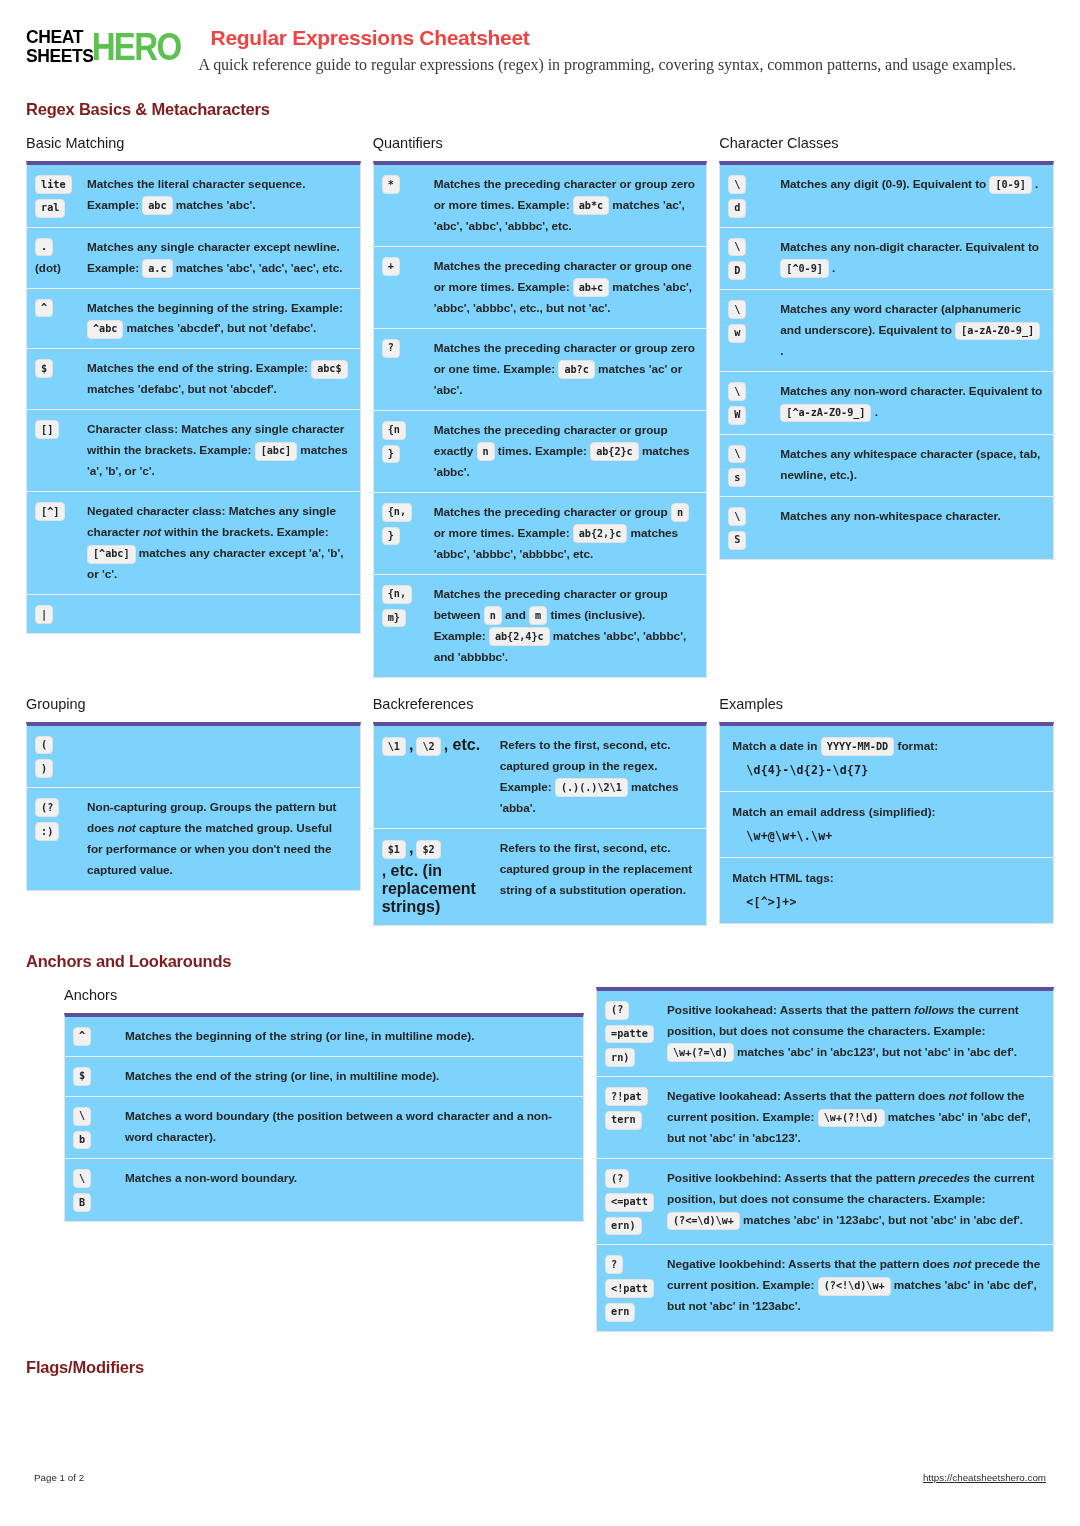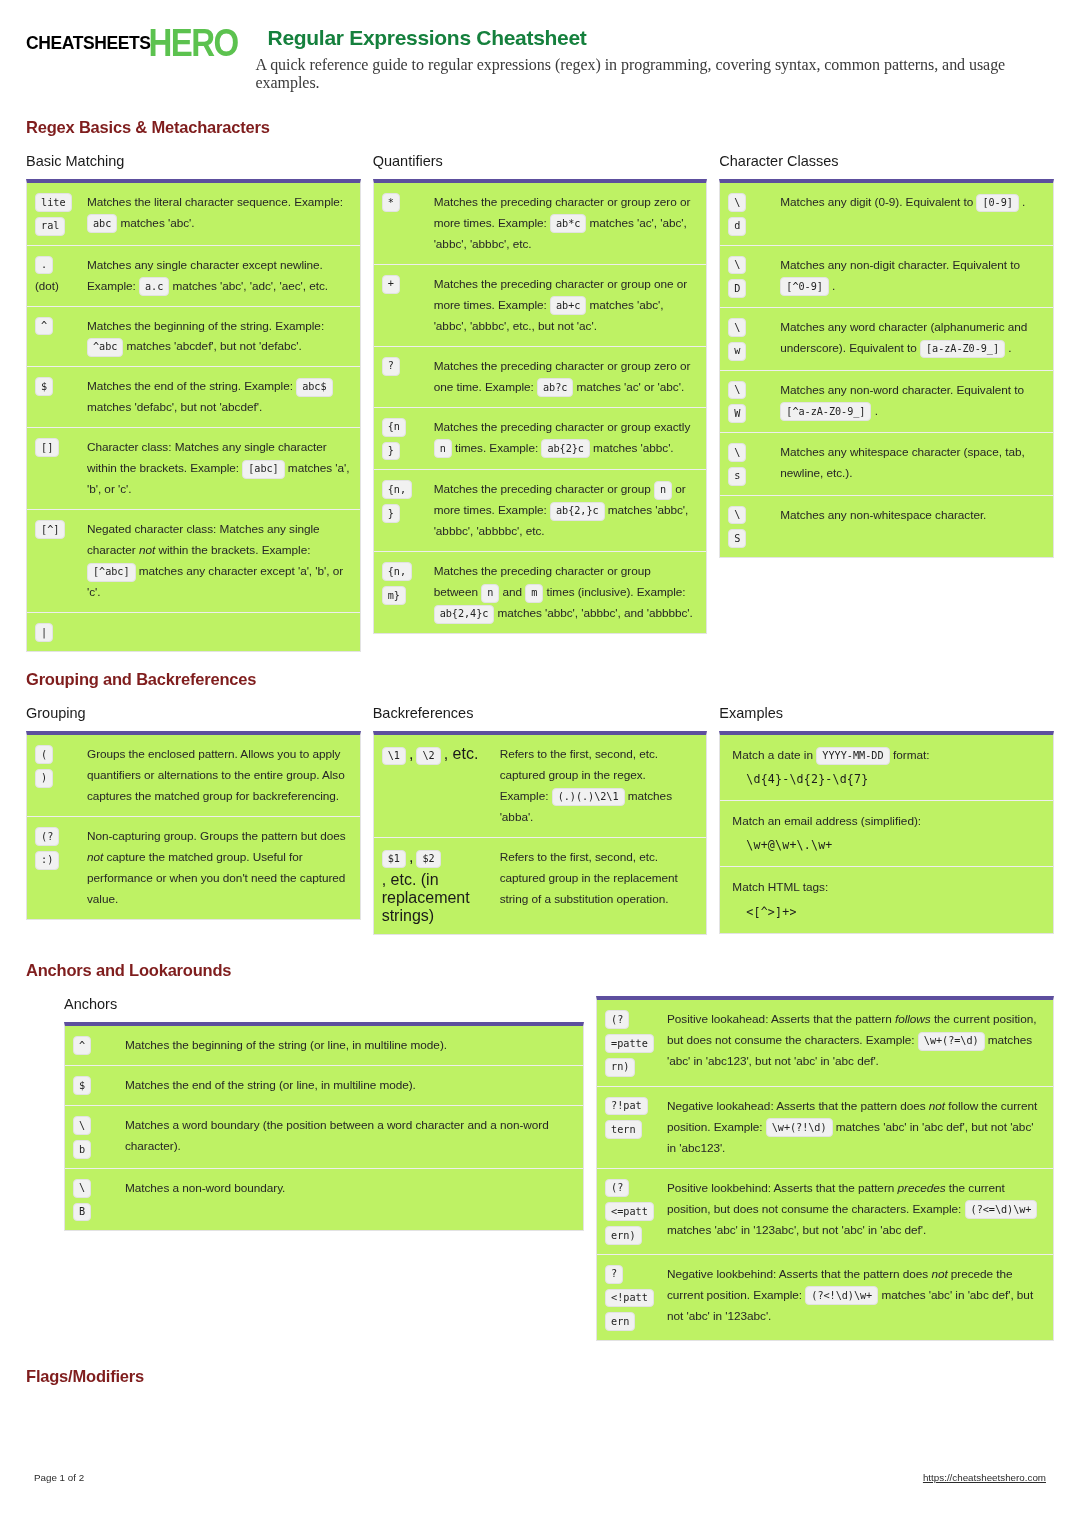--- a/index.html
+++ b/index.html
@@ -15,54 +15,55 @@
   }
   .page { padding: 26px 26px 0 26px; position: relative; height: 100%; }
 
   
   .header { display: flex; align-items: flex-start; gap: 18px; margin-bottom: 26px; }
   .logo {
     display: flex; align-items: center; flex: 0 0 auto;
     padding-top: 2px; line-height: 1;
   }
   .logo-left {
-    display: flex; flex-direction: row; justify-content: flex-start;
+    display: flex; flex-direction: column; justify-content: flex-start;
     font-weight: 800; font-size: 17.5px; letter-spacing: -0.4px; color: #000;
   }
   .logo-left span { display: block; line-height: 1.08; }
   .logo-hero {
     font-weight: 800; font-size: 33px; letter-spacing: -1.6px;
     color: #5cc24f; margin-left: -2px; line-height: 0.92;
     transform: scaleY(1.18); transform-origin: center;
   }
   .title-wrap { padding-top: 0px; }
   .doc-title {
     font-size: 21px; font-weight: 700; letter-spacing: -0.3px;
-    margin: 0 0 6px 0; color: #15803d; padding-left: 12px;
+    margin: 0 0 6px 0; color: #ef4444; padding-left: 12px;
   }
   .doc-sub { font-size: 16px; color: #3a3a3a; margin: 0; letter-spacing: -0.05px; font-family: Liberation Serif, serif; }
 
   
   h2.section-title {
     font-size: 16.5px; font-weight: 700; margin: 0 0 16px 0; color: #7f1d1d;
     letter-spacing: -0.2px;
   }
   h3.card-title {
     font-size: 14.5px; font-weight: 400; margin: 0 0 10px 0; color: #1b1b1b;
   }
 
   
   .cols3 { display: grid; grid-template-columns: 1fr 1fr 1fr; gap: 12px; align-items: start; }
   .cols2 { display: grid; grid-template-columns: 520px 1fr; gap: 12px; align-items: start; margin-left: 38px; }
 
   
   .card {
     border: 1px solid #e3e3e3;
     border-top: 4px solid #5d4f9e;
-    background: #bef264;
+    background: #7dd3fc;
+    font-weight: bold;
   }
   .row {
     display: flex;
     border-bottom: 1px solid #eeeeee;
     padding: 9px 10px 9px 8px;
     align-items: flex-start;
   }
   .row:last-child { border-bottom: none; }
   .kcell {
     flex: 0 0 52px;
@@ -271,31 +272,29 @@
               <span class="chip">S</span>
             </div>
             <div class="dcell">Matches any non-whitespace character.</div>
           </div>
         </div>
     </div>
   </div>
 
   <div class="spacer-sm"></div>
 
-  <h2 class="section-title">Grouping and Backreferences</h2>
   <div class="cols3">
     <div>
       <h3 class="card-title">Grouping</h3>
       <div class="card">
           <div class="row">
             <div class="kcell">
               <span class="chip">(</span>
               <span class="chip">)</span>
             </div>
-            <div class="dcell">Groups the enclosed pattern. Allows you to apply quantifiers or alternations to the entire group. Also captures the matched group for backreferencing.</div>
           </div>
           <div class="row">
             <div class="kcell">
               <span class="chip">(?</span>
               <span class="chip">:)</span>
             </div>
             <div class="dcell">Non-capturing group. Groups the pattern but does <em>not</em> capture the matched group. Useful for performance or when you don't need the captured value.</div>
           </div>
         </div>
     </div>

